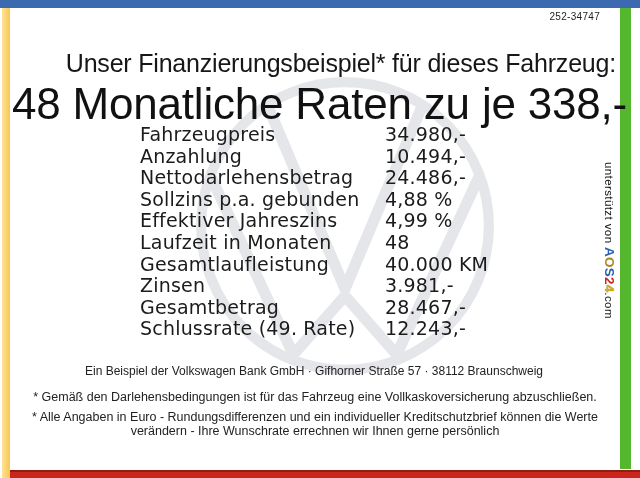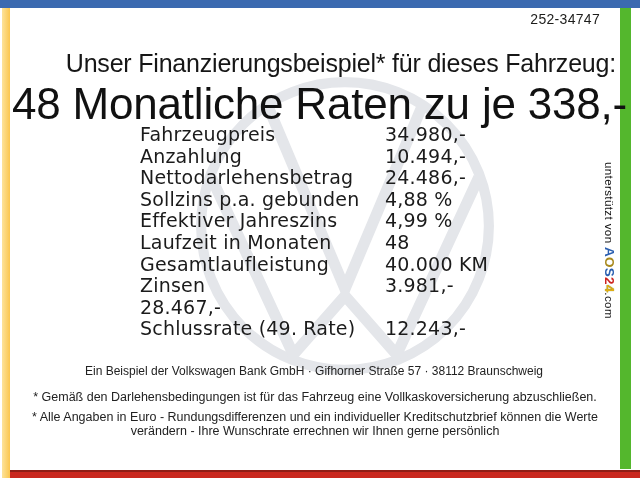--- a/index.html
+++ b/index.html
@@ -13,21 +13,21 @@
   .bar-top{position:absolute;left:0;top:0;width:640px;height:8px;background:#3b6ab0;}
   .bar-left{position:absolute;left:2px;top:8px;width:8px;height:470px;
             background:linear-gradient(to right,#fde39a,#fbc64e);}
   .bar-right{position:absolute;left:620px;top:8px;width:11px;height:461px;background:#54b72d;}
   .bar-bottom{position:absolute;left:10px;top:470px;width:630px;height:8px;
               background:#c9271e;border-top:2px solid #8f1d15;box-sizing:border-box;}
   
   .watermark{position:absolute;left:193px;top:74px;width:304px;height:304px;z-index:0;}
   .content{position:absolute;inset:0;z-index:1;}
   
-  .ref{position:absolute;top:11px;right:40px;font-size:14px;letter-spacing:0.3px;color:#1d1d1b;}
+  .ref{position:absolute;top:11px;right:40px;font-size:10px;letter-spacing:0.3px;color:#1d1d1b;}
   .h1{position:absolute;top:49px;left:12px;right:24px;text-align:right;
       font-size:25px;font-weight:400;letter-spacing:-0.2px;color:#161616;white-space:nowrap;}
   .h2{position:absolute;top:79px;left:12px;right:24px;text-align:center;
       font-size:44px;font-weight:400;letter-spacing:-0.2px;color:#111;white-space:nowrap;}
   
   .ftable{position:absolute;top:124px;left:140px;font-family:"DejaVu Sans",sans-serif;
           font-size:19px;letter-spacing:0.2px;color:#1b1b1b;}
   .frow{display:flex;height:21.6px;line-height:21.6px;white-space:nowrap;}
   .flabel{width:245px;}
   .fvalue{}
@@ -97,20 +97,21 @@
     </div>
     <div class="frow">
       <span class="flabel">Gesamtlaufleistung</span>
       <span class="fvalue">40.000 KM</span>
     </div>
     <div class="frow">
       <span class="flabel">Zinsen</span>
       <span class="fvalue">3.981,-</span>
     </div>
     <div class="frow">
+      <span class="flabel">Gesamtbetrag</span>
       <span class="fvalue">28.467,-</span>
     </div>
     <div class="frow">
       <span class="flabel">Schlussrate (49. Rate)</span>
       <span class="fvalue">12.243,-</span>
     </div>
   </div>
 
   <div class="bank">Ein Beispiel der Volkswagen Bank GmbH · Gifhorner Straße 57 · 38112 Braunschweig</div>
 

